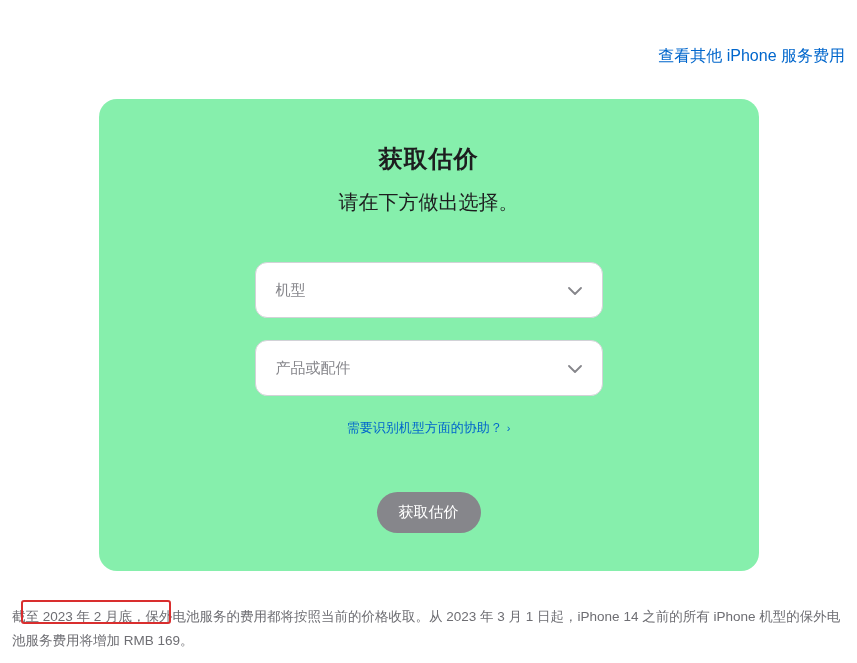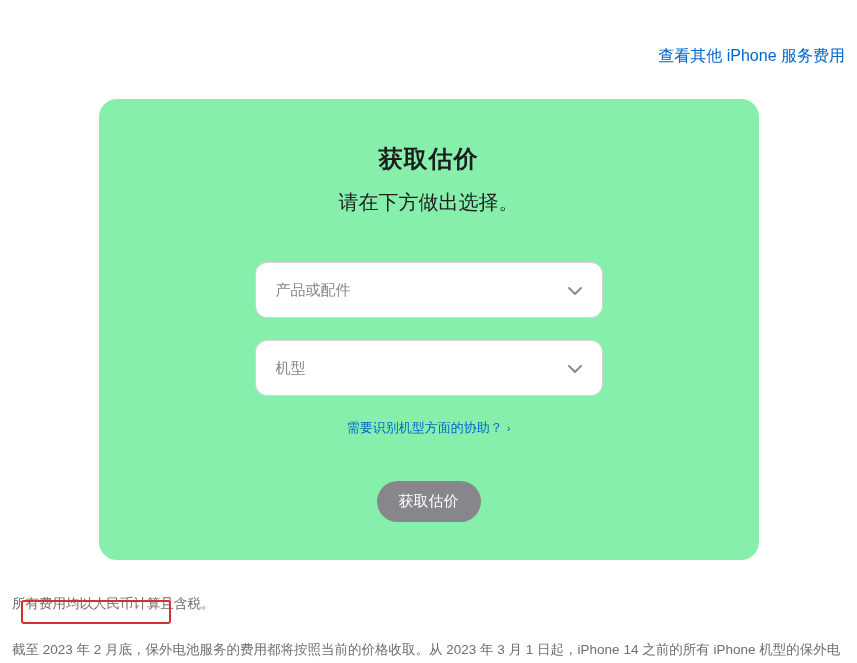--- a/index.html
+++ b/index.html
@@ -67,21 +67,21 @@
     .select-placeholder {
       color: #86868b;
       font-size: 15px;
       flex: 1;
     }
     .chevron {
       color: #86868b;
     }
     .help-link {
       margin-top: 18px;
-      margin-bottom: 44px;
+      margin-bottom: 55px;
     }
     .help-link a {
       color: #0066cc;
       text-decoration: none;
       font-size: 13px;
     }
     .chevron-small {
       margin-left: 4px;
       font-size: 11px;
       color: #0066cc;
@@ -129,48 +129,47 @@
   <div class="top-link">
     <a href="#">查看其他 iPhone 服务费用</a>
   </div>
 
   <div class="card">
     <div class="title">获取估价</div>
     <div class="subtitle">请在下方做出选择。</div>
 
     <div class="select-wrapper">
       <div class="select-box">
-        <span class="select-placeholder">产品或配件</span>
+        <span class="select-placeholder">机型</span>
         <span class="chevron">
           <svg width="14" height="8" viewBox="0 0 14 8" fill="none">
               <path d="M1 1L7 7L13 1" stroke="#86868b" stroke-width="1.8" stroke-linecap="round" stroke-linejoin="round"></path>
             </svg>
         </span>
       </div>
     </div>
 
     <div class="select-wrapper">
       <div class="select-box">
-        <span class="select-placeholder">机型</span>
+        <span class="select-placeholder">产品或配件</span>
         <span class="chevron">
           <svg width="14" height="8" viewBox="0 0 14 8" fill="none">
               <path d="M1 1L7 7L13 1" stroke="#86868b" stroke-width="1.8" stroke-linecap="round" stroke-linejoin="round"></path>
             </svg>
         </span>
       </div>
     </div>
 
     <div class="help-link">
       <a href="#">
         <span>需要识别机型方面的协助？</span><span class="chevron-small">›</span>
       </a>
     </div>
 
     <button class="submit-btn">获取估价</button>
   </div>
 
   <div class="footer-text">
-    <div class="footer-line1">所有费用均以人民币计算且含税。</div>
     <div class="footer-line2">截至 2023 年 2 月底，保外电池服务的费用都将按照当前的价格收取。从 2023 年 3 月 1 日起，iPhone 14 之前的所有 iPhone 机型的保外电池服务费用将增加 RMB 169。</div>
   </div>
 </div>
 
 <div class="annotation-box"></div>
 
 </body></html>

